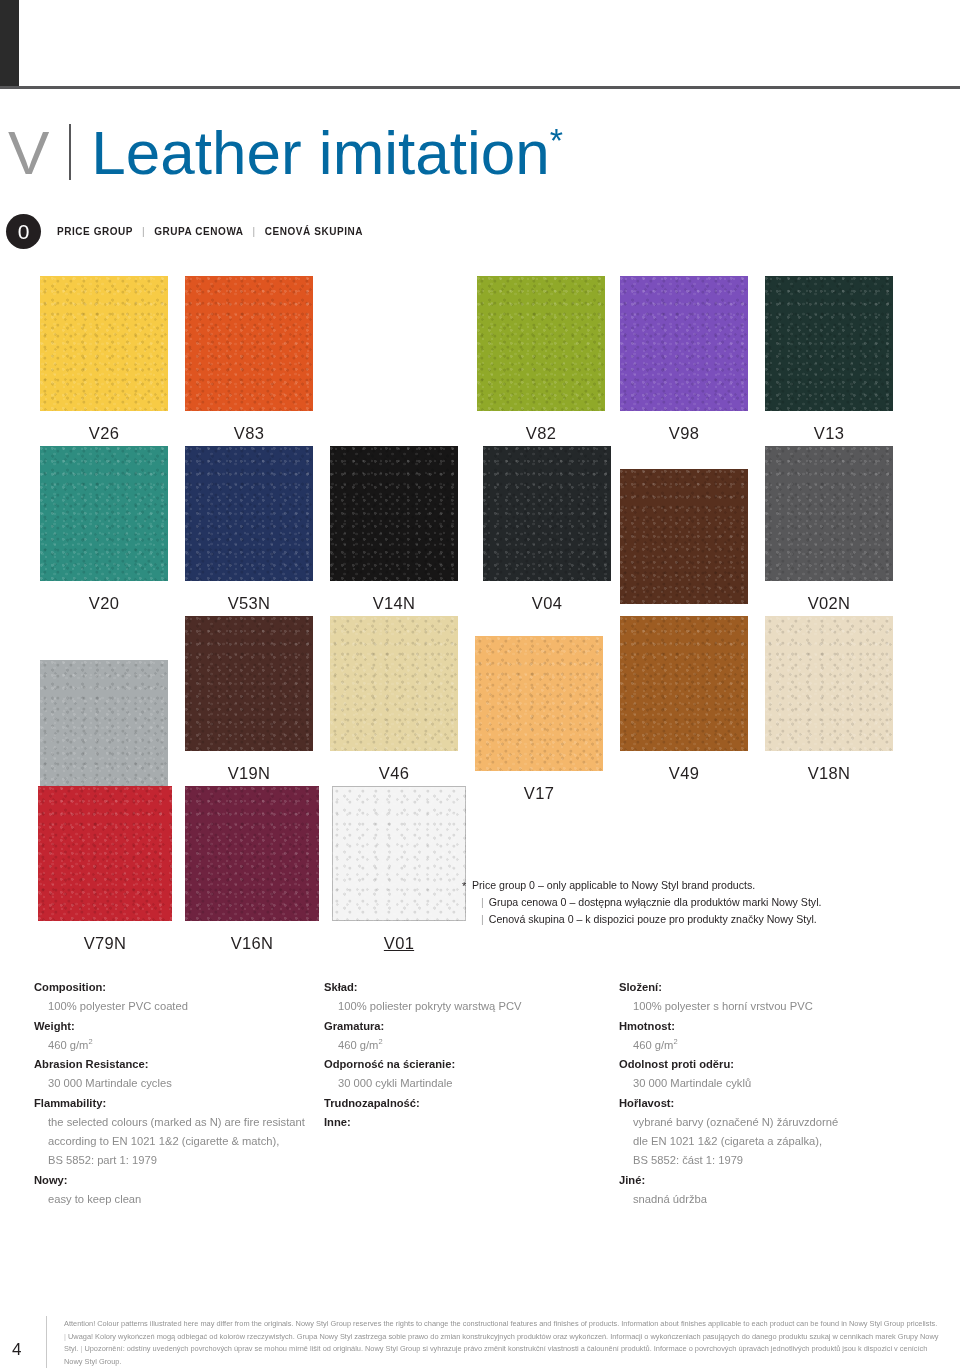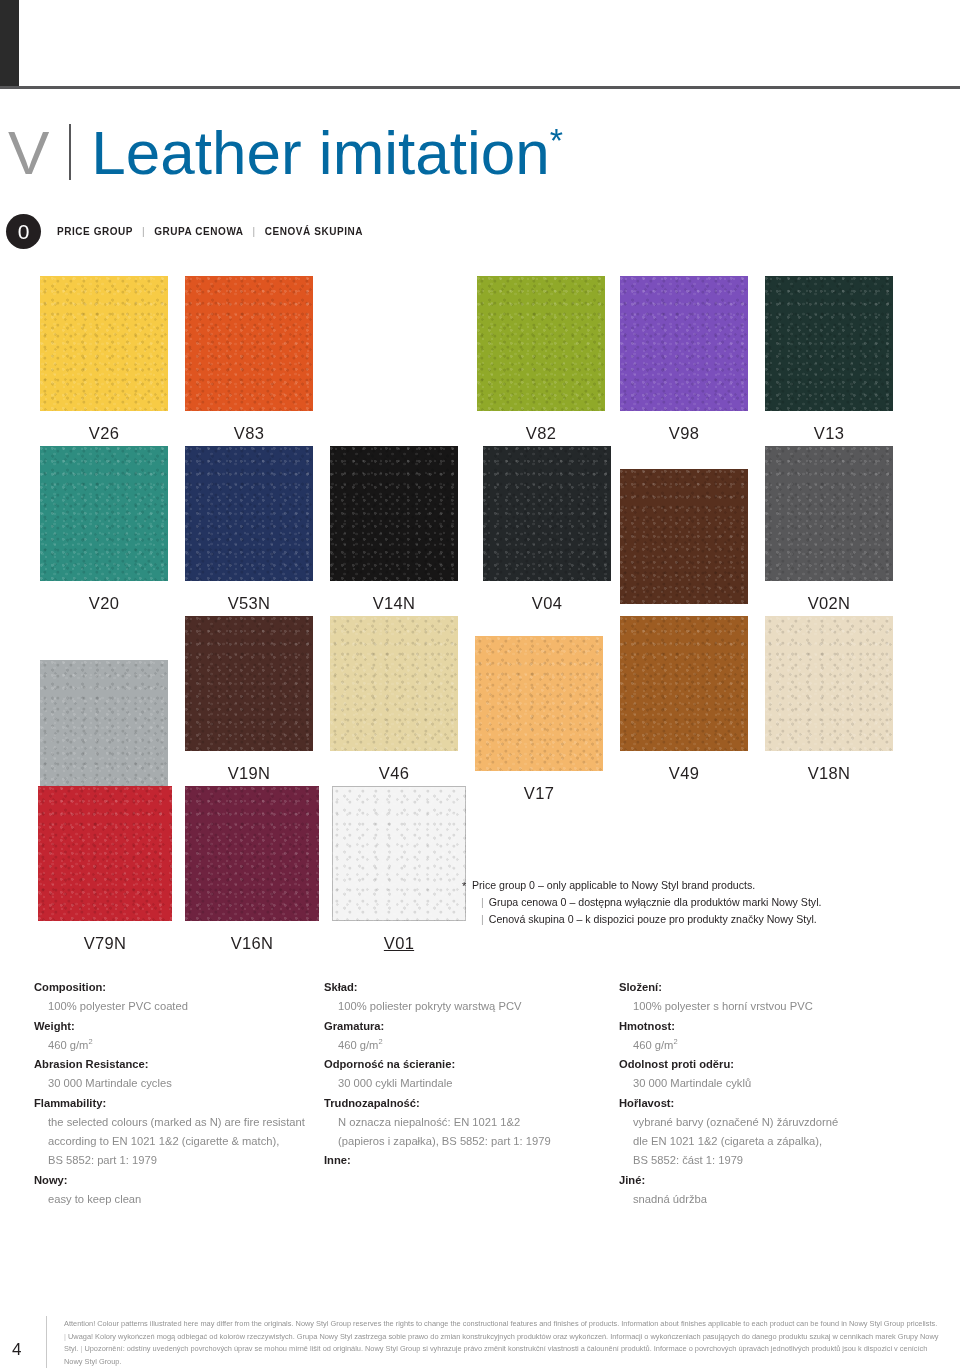--- a/index.html
+++ b/index.html
@@ -374,24 +374,20 @@
     <div class="spec-val">easy to keep clean</div>
   </div>
 <div class="spec-col" id="spec-col-pl">
     <div class="spec-key">Skład:</div>
     <div class="spec-val">100% poliester pokryty warstwą PCV</div>
     <div class="spec-key">Gramatura:</div>
     <div class="spec-val">460 g/m<span class="sup">2</span></div>
     <div class="spec-key">Odporność na ścieranie:</div>
     <div class="spec-val">30 000 cykli Martindale</div>
     <div class="spec-key">Trudnozapalność:</div>
-    <div class="spec-val">
-      <div>N oznacza niepalność: EN 1021 1&amp;2</div>
-      <div>(papieros i zapałka), BS 5852: part 1: 1979</div>
-    </div>
     <div class="spec-key">Inne:</div>
   </div>
 <div class="spec-col" id="spec-col-cz">
     <div class="spec-key">Složení:</div>
     <div class="spec-val">100% polyester s horní vrstvou PVC</div>
     <div class="spec-key">Hmotnost:</div>
     <div class="spec-val">460 g/m<span class="sup">2</span></div>
     <div class="spec-key">Odolnost proti oděru:</div>
     <div class="spec-val">30 000 Martindale cyklů</div>
     <div class="spec-key">Hořlavost:</div>

